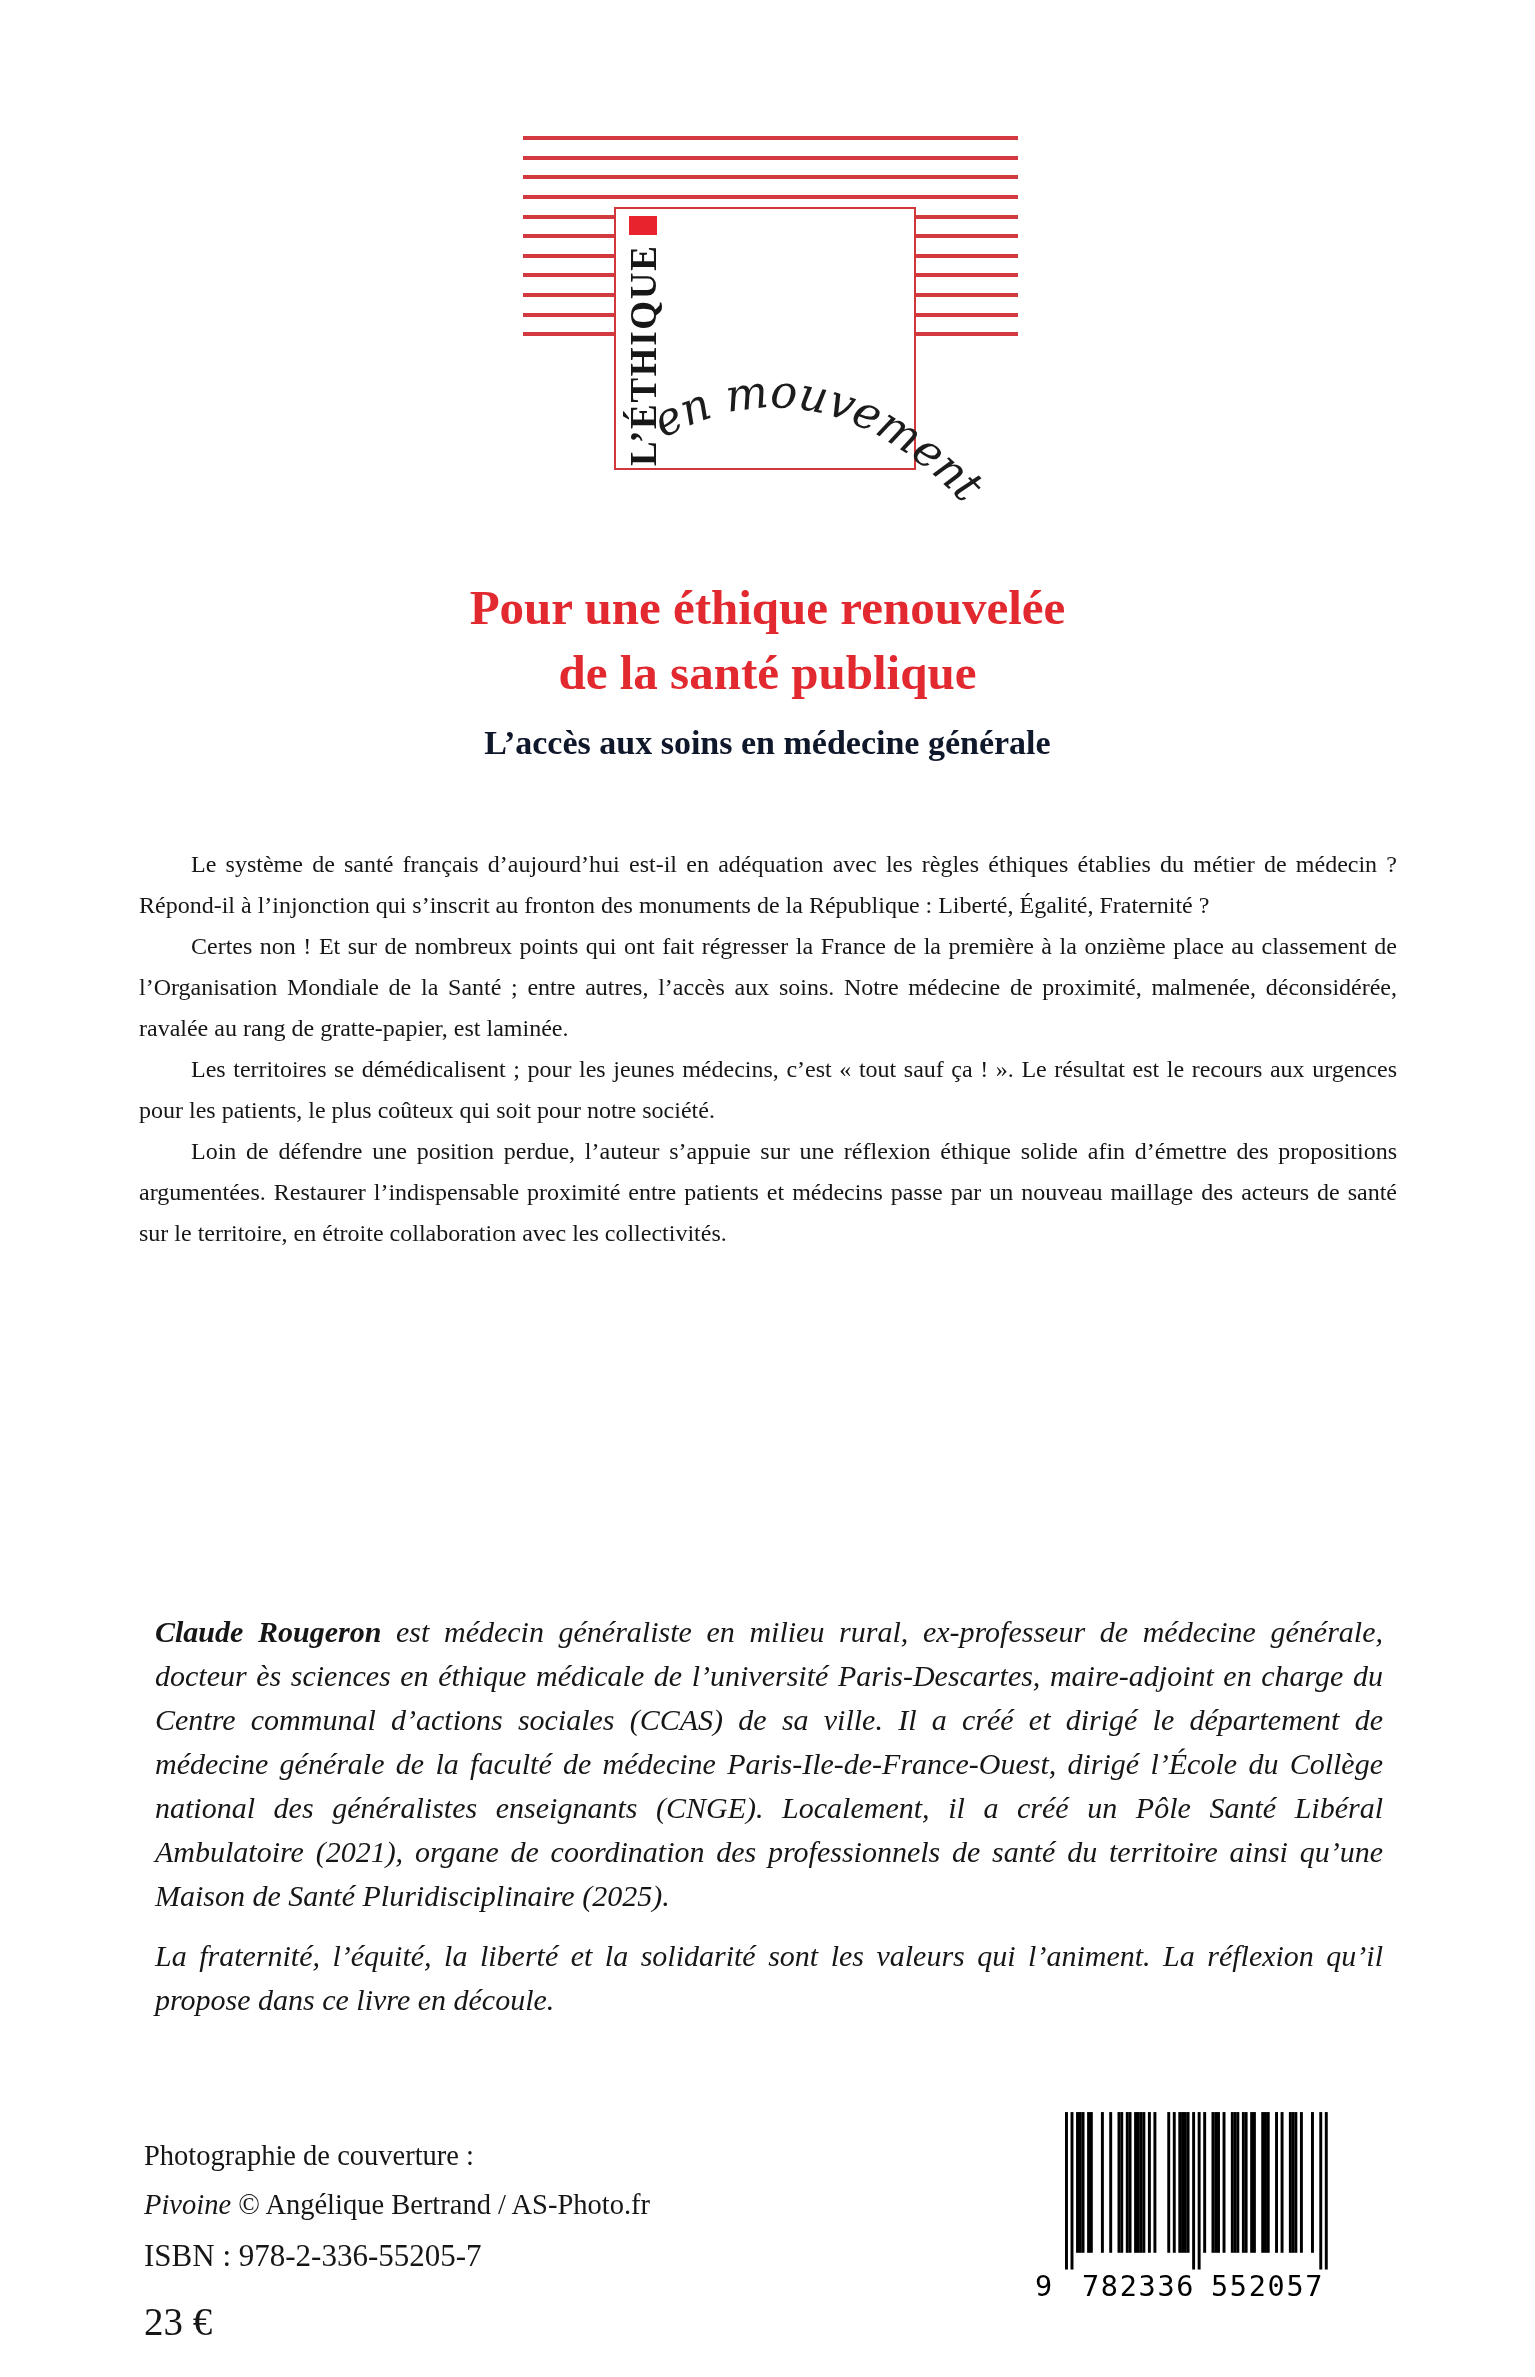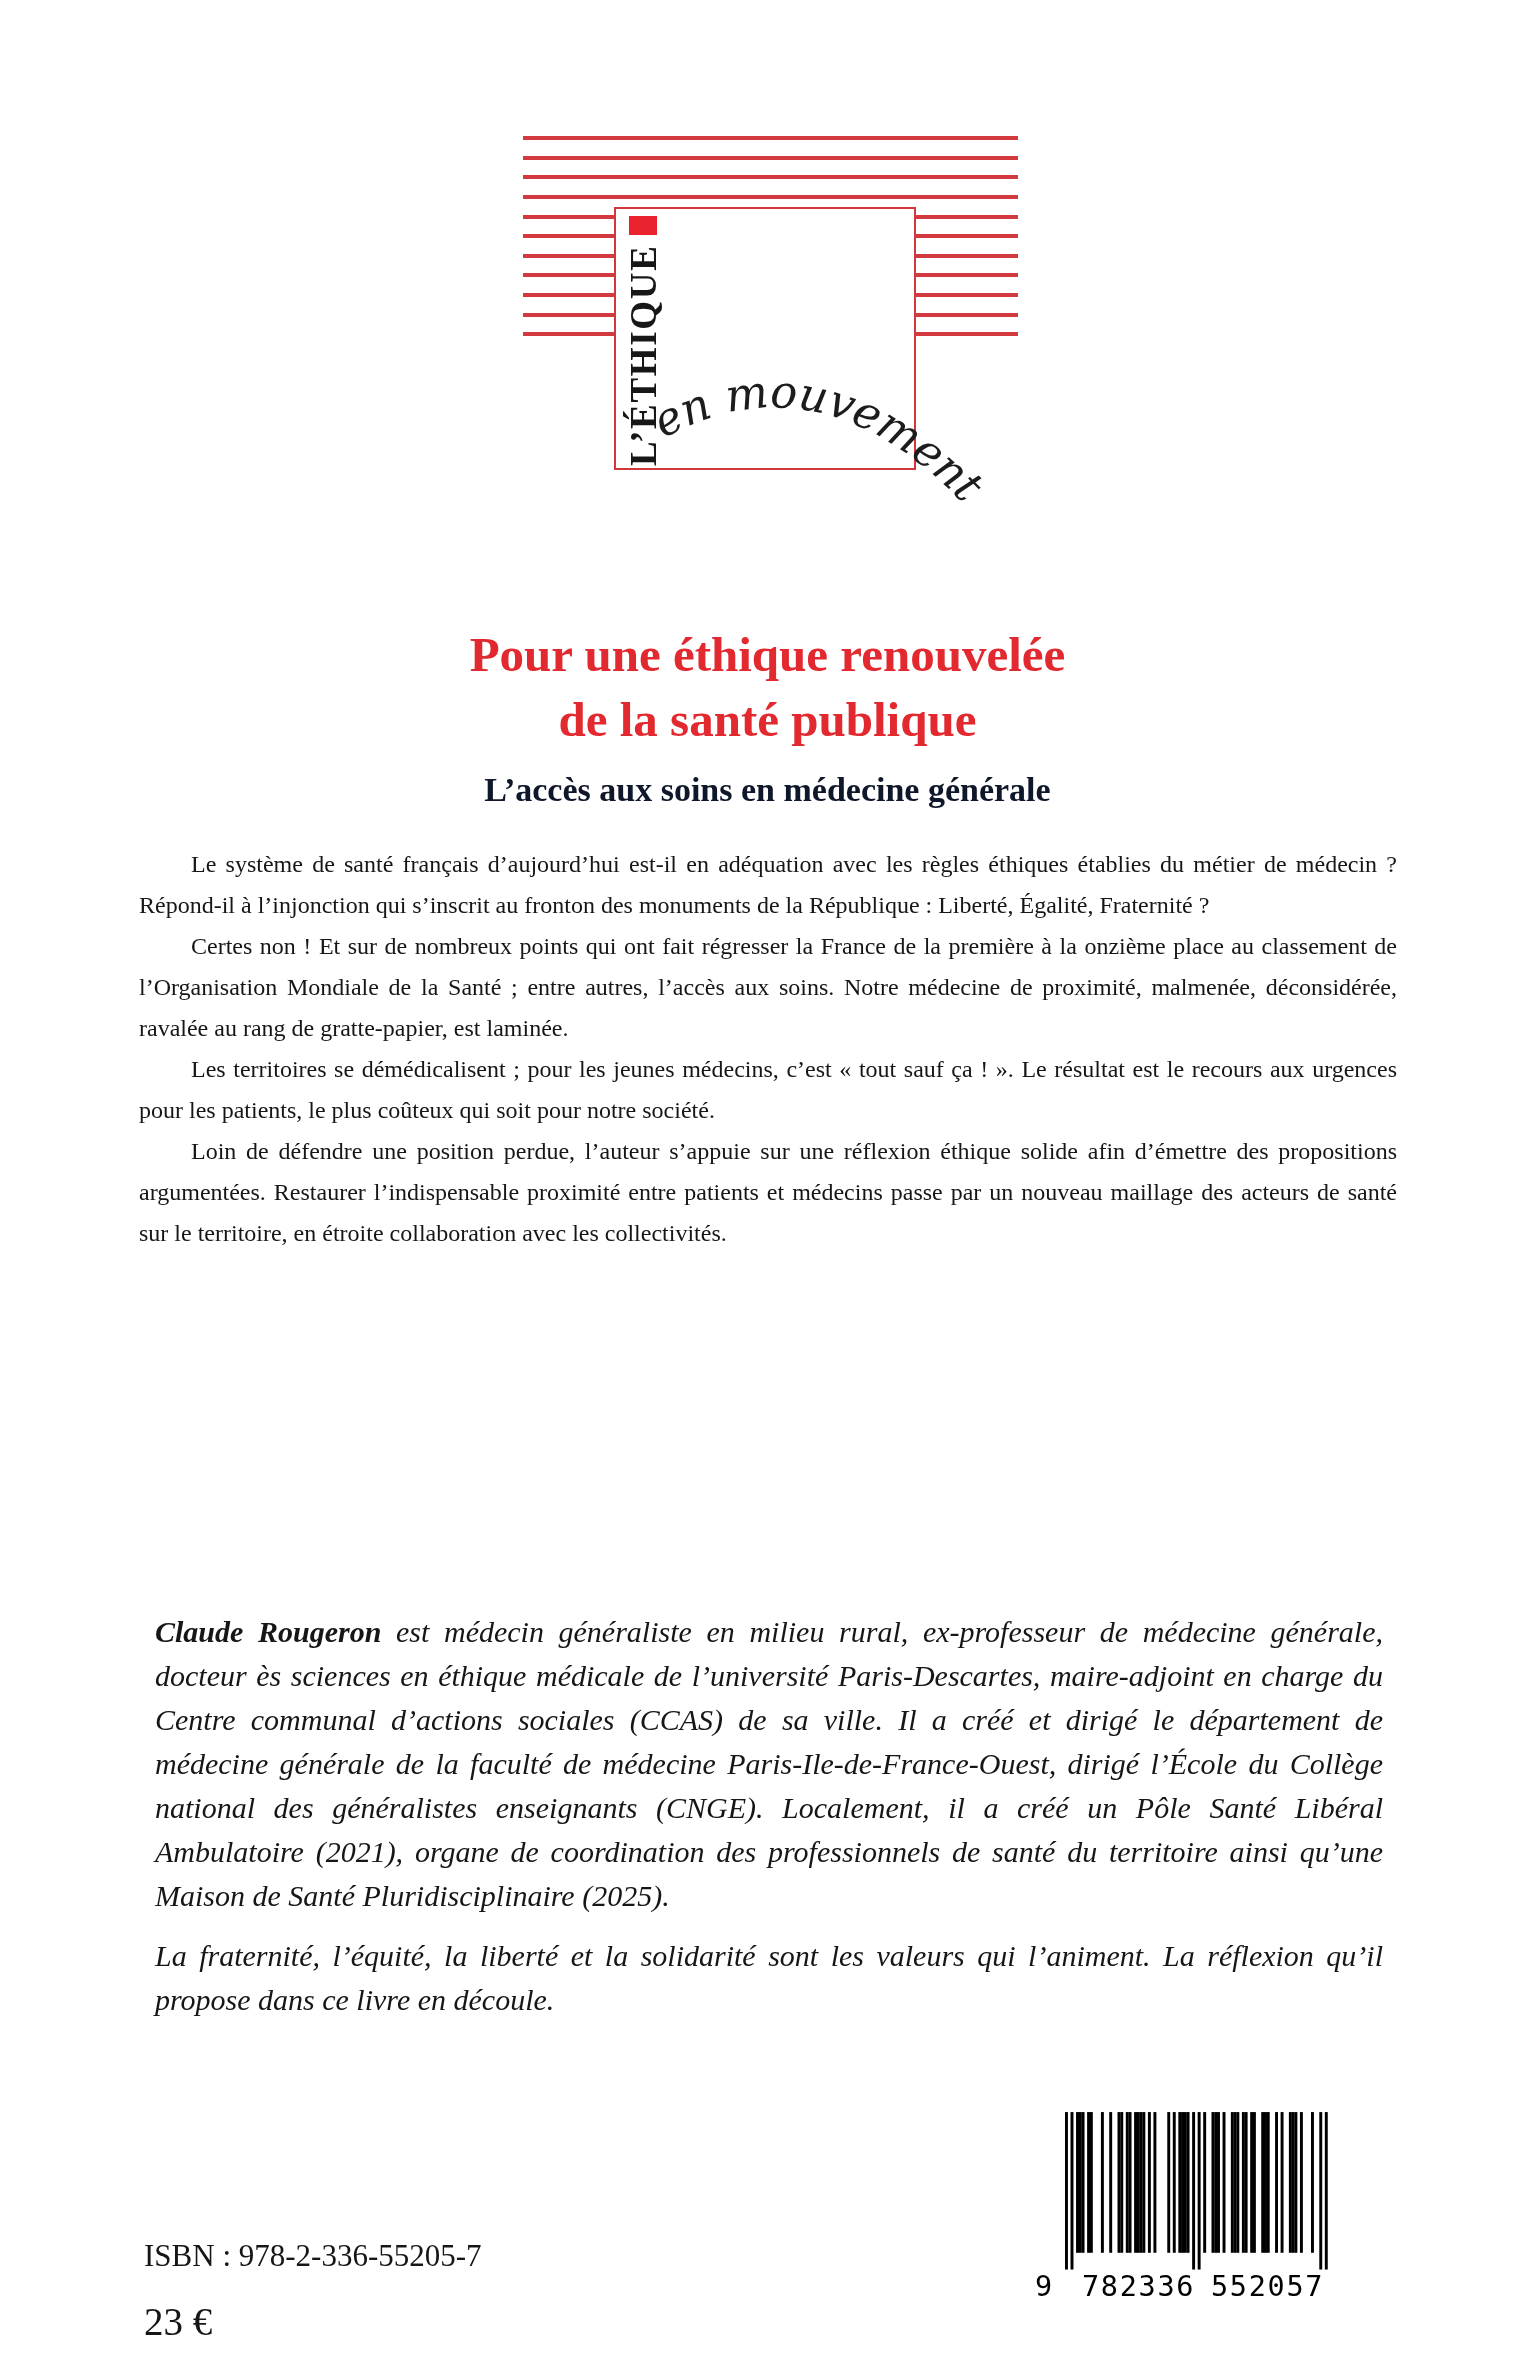--- a/index.html
+++ b/index.html
@@ -26,21 +26,21 @@
     transform:rotate(-90deg);transform-origin:0 0;
     font-weight:bold;font-size:37px;letter-spacing:1.7px;
     color:#171717;white-space:nowrap;
   }
   .logo-arc{position:absolute;left:587px;top:352px;width:487px;height:252px;pointer-events:none;}
   .logo-arc text{
     font-family:"DejaVu Serif", serif;font-style:italic;
     font-size:54px;fill:#1c1c1c;
   }
   
-  .title-block{position:absolute;left:0;top:575px;width:1535px;text-align:center;margin-top:47px;}
+  .title-block{position:absolute;left:0;top:575px;width:1535px;text-align:center;}
   .book-title{
     color:#e2292f;font-weight:bold;
     font-size:49px;line-height:65px;
   }
   .book-subtitle{
     margin-top:18.5px;
     color:#0f172a;font-weight:bold;font-size:34px;
   }
   
   .description{
@@ -113,20 +113,24 @@
     <p>Certes non ! Et sur de nombreux points qui ont fait régresser la France de la première à la onzième place au classement de l’Organisation Mondiale de la Santé ; entre autres, l’accès aux soins. Notre médecine de proximité, malmenée, déconsidérée, ravalée au rang de gratte-papier, est laminée.</p>
     <p>Les territoires se démédicalisent ; pour les jeunes médecins, c’est « tout sauf ça ! ». Le résultat est le recours aux urgences pour les patients, le plus coûteux qui soit pour notre société.</p>
     <p>Loin de défendre une position perdue, l’auteur s’appuie sur une réflexion éthique solide afin d’émettre des propositions argumentées. Restaurer l’indispensable proximité entre patients et médecins passe par un nouveau maillage des acteurs de santé sur le territoire, en étroite collaboration avec les collectivités.</p>
   </div>
 
   <div class="bio">
     <p><span class="author-name">Claude Rougeron</span><span> est médecin généraliste en milieu rural, ex-professeur de médecine générale, docteur ès sciences en éthique médicale de l’université Paris-Descartes, maire-adjoint en charge du Centre communal d’actions sociales (CCAS) de sa ville. Il a créé et dirigé le département de médecine générale de la faculté de médecine Paris-Ile-de-France-Ouest, dirigé l’École du Collège national des généralistes enseignants (CNGE). Localement, il a créé un Pôle Santé Libéral Ambulatoire (2021), organe de coordination des professionnels de santé du territoire ainsi qu’une Maison de Santé Pluridisciplinaire (2025).</span></p>
     <p>La fraternité, l’équité, la liberté et la solidarité sont les valeurs qui l’animent. La réflexion qu’il propose dans ce livre en découle.</p>
   </div>
 
+  <div class="credit">
+    <div>Photographie de couverture :</div>
+    <div><span class="work-title">Pivoine</span><span> © Angélique Bertrand / AS-Photo.fr</span></div>
+  </div>
 
   <div class="isbn">ISBN : 978-2-336-55205-7</div>
   <div class="price">23 €</div>
 
   <div class="barcode">
     <svg id="barcode-svg" width="263" height="171" viewBox="0 0 314 204">
         <rect x="0.0" y="0" width="3.5" height="188" fill="#000"></rect>
         <rect x="6.6" y="0" width="3.5" height="188" fill="#000"></rect>
         <rect x="13.2" y="0" width="3.5" height="168" fill="#000"></rect>
         <rect x="16.5" y="0" width="3.5" height="168" fill="#000"></rect>

